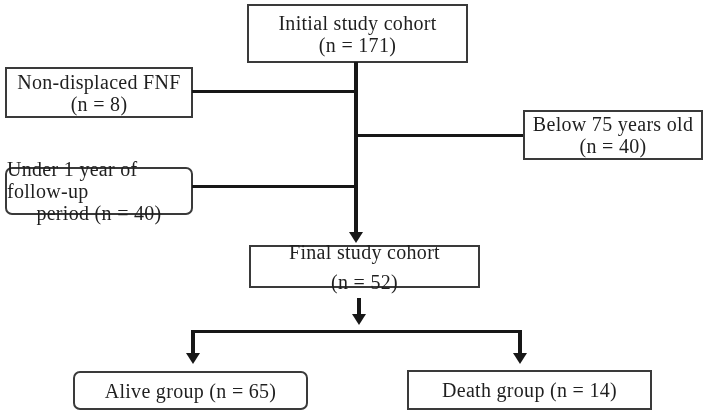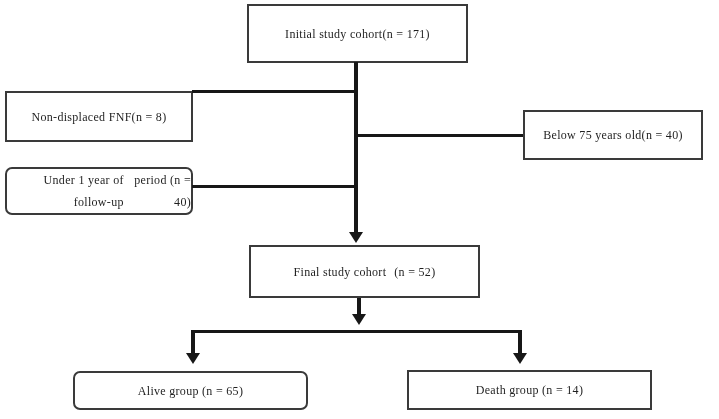--- a/index.html
+++ b/index.html
@@ -15,47 +15,47 @@
     font-family: "Liberation Serif", "DejaVu Serif", serif;
     color: var(--text, #1f1f1f);
     overflow: hidden;
   }
   .box {
     position: absolute;
     box-sizing: border-box;
     border: 2px solid var(--border, #3a3a3a);
     background: #ffffff;
     display: flex;
-    flex-direction: row;
+    flex-direction: column;
     align-items: center;
     justify-content: center;
-    text-align: right;
-    font-size: 12px;
+    text-align: left;
+    font-size: 20px;
     line-height: 22px;
     letter-spacing: 0.3px;
   }
   .hline, .vline {
     position: absolute;
     background: var(--line, #171717);
   }
   .arr {
     position: absolute;
     width: 0;
     height: 0;
     border-left: 7px solid transparent;
     border-right: 7px solid transparent;
     border-top: 11px solid var(--line, #171717);
   }
 
   
   .b-initial   { left: 247px; top: 4px;   width: 221px; height: 59px; }
-  .b-nondisp   { left: 5px;   top: 67px;  width: 188px; height: 51px; margin-top: 24px; }
+  .b-nondisp   { left: 5px;   top: 67px;  width: 188px; height: 51px; }
   .b-below75   { left: 523px; top: 110px; width: 180px; height: 50px; }
   .b-under1yr  { left: 5px;   top: 167px; width: 188px; height: 48px; border-radius: 7px; }
-  .b-final     { left: 249px; top: 245px; width: 231px; height: 53px; gap: 8px; }
+  .b-final     { left: 249px; top: 245px; width: 231px; height: 43px; gap: 8px; }
   .b-alive     { left: 73px;  top: 371px; width: 235px; height: 39px; border-radius: 7px; }
   .b-death     { left: 407px; top: 370px; width: 245px; height: 40px; }
 
   
   .l-trunk      { left: 354px; top: 62px;  width: 4px;   height: 172px; }
   .a-final      { left: 349px; top: 232px; }
   .l-nondisp    { left: 192px; top: 90px;  width: 164px; height: 3px; }
   .l-below75    { left: 356px; top: 134px; width: 167px; height: 3px; }
   .l-under1yr   { left: 192px; top: 185px; width: 164px; height: 3px; }
   .l-finaldrop  { left: 357px; top: 298px; width: 4px;   height: 17px; }

